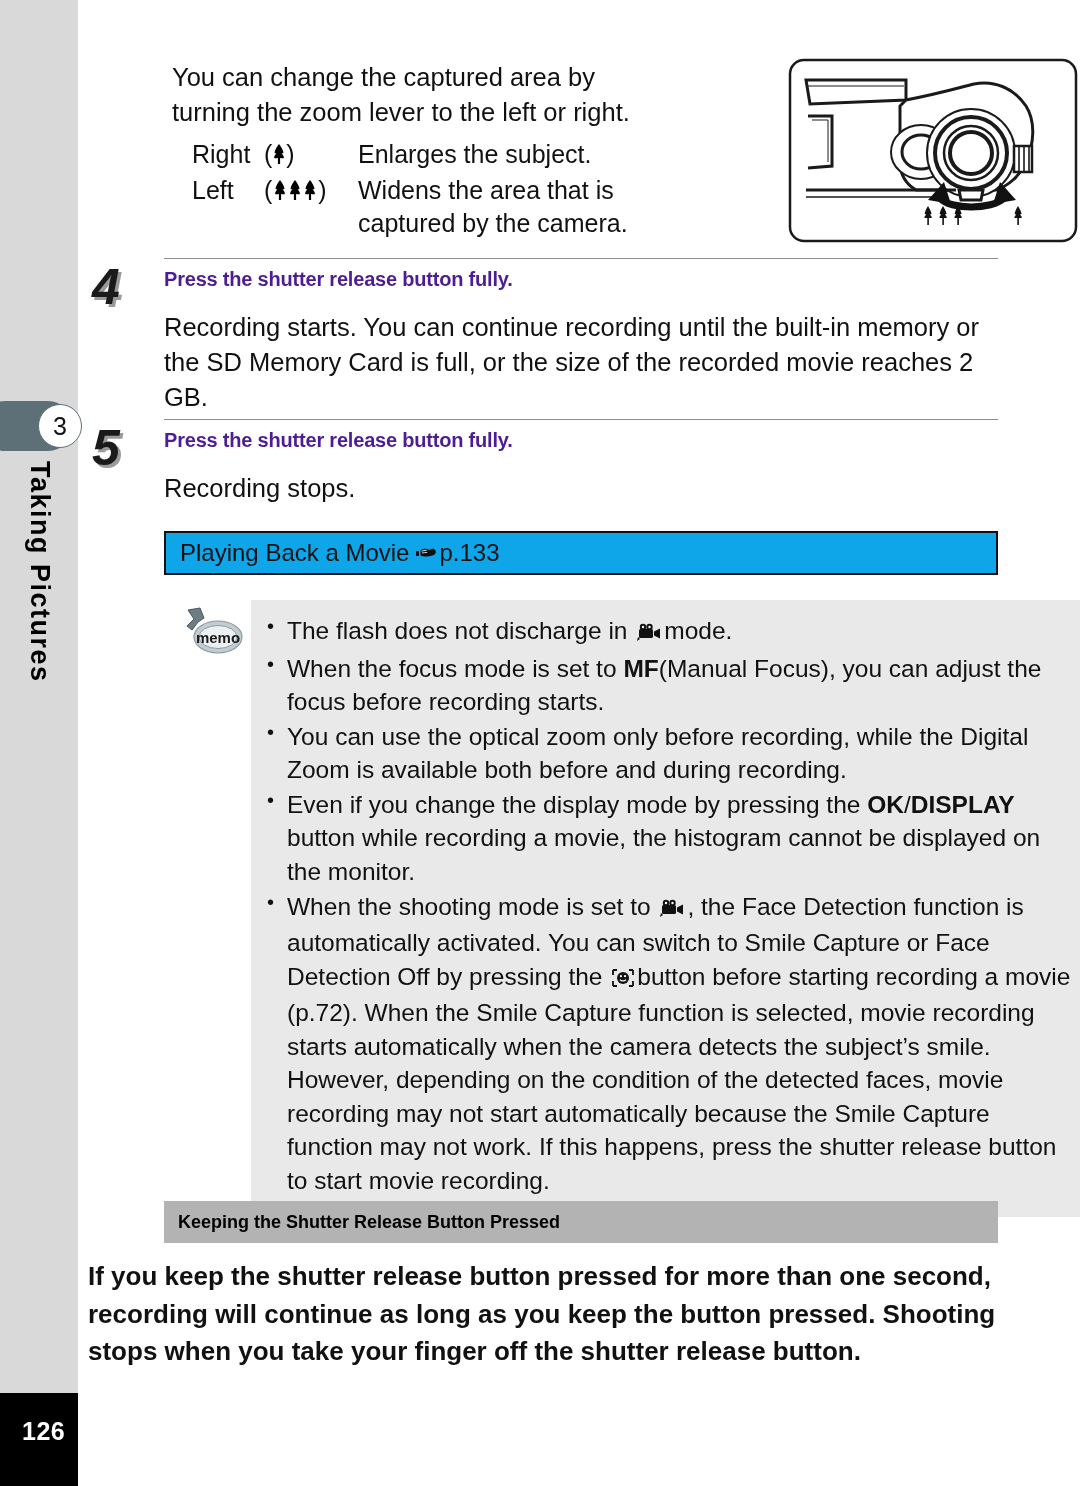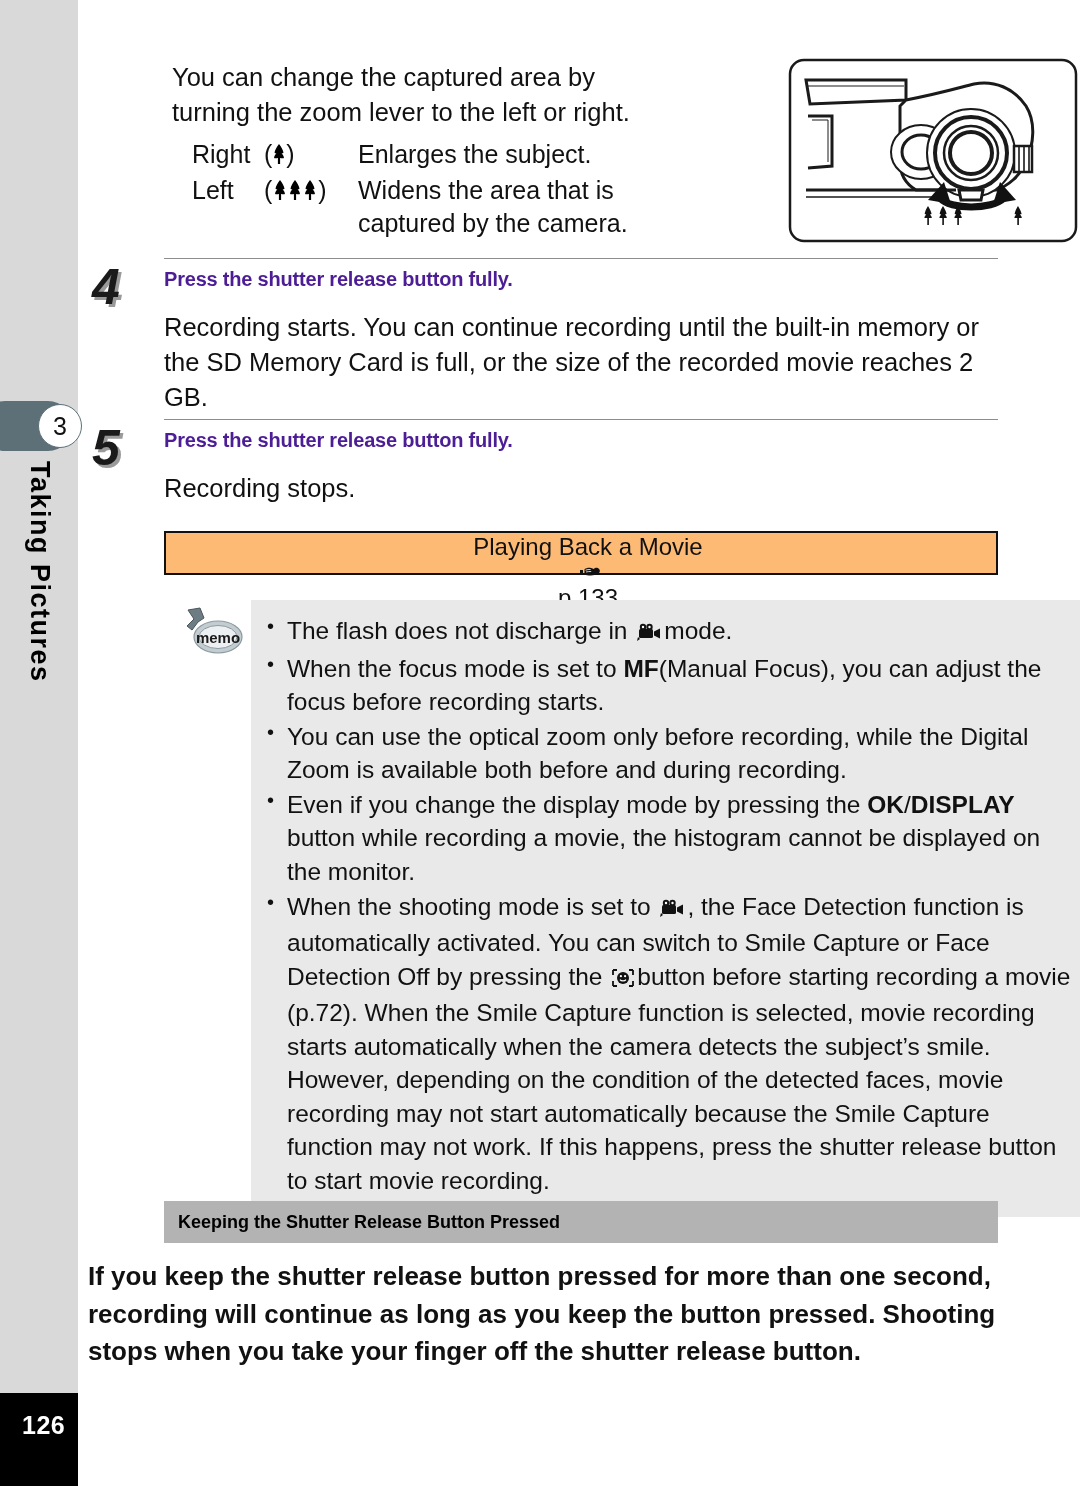--- a/index.html
+++ b/index.html
@@ -75,21 +75,21 @@
     position: absolute;
     left: 0;
     top: 1393px;
     width: 78px;
     height: 93px;
     background: #000000;
     color: #ffffff;
     font-size: 25px;
     font-weight: bold;
     padding-left: 22px;
-    padding-top: 18px;
+    padding-top: 24px;
     letter-spacing: 0.5px;
   }
 
   
   .content {
     position: absolute;
     left: 88px;
     top: 0;
     width: 910px;
   }
@@ -181,27 +181,26 @@
   .step-body p { margin: 0; }
 
   
   .ref-box {
     position: absolute;
     left: 76px;
     top: 531px;
     width: 834px;
     height: 44px;
     border: 2px solid #111;
-    background: #fdba74;
+    background: #0ea5e9;
     display: flex;
     align-items: center;
     padding-left: 14px;
     font-size: 24px;
     color: #111;
-    flex-direction: column;
   }
   .hand-icon {
     display: inline-block;
     margin: 0 2px 0 6px;
     font-size: 20px;
     vertical-align: 1px;
   }
 
   
   .memo-icon-wrap {

